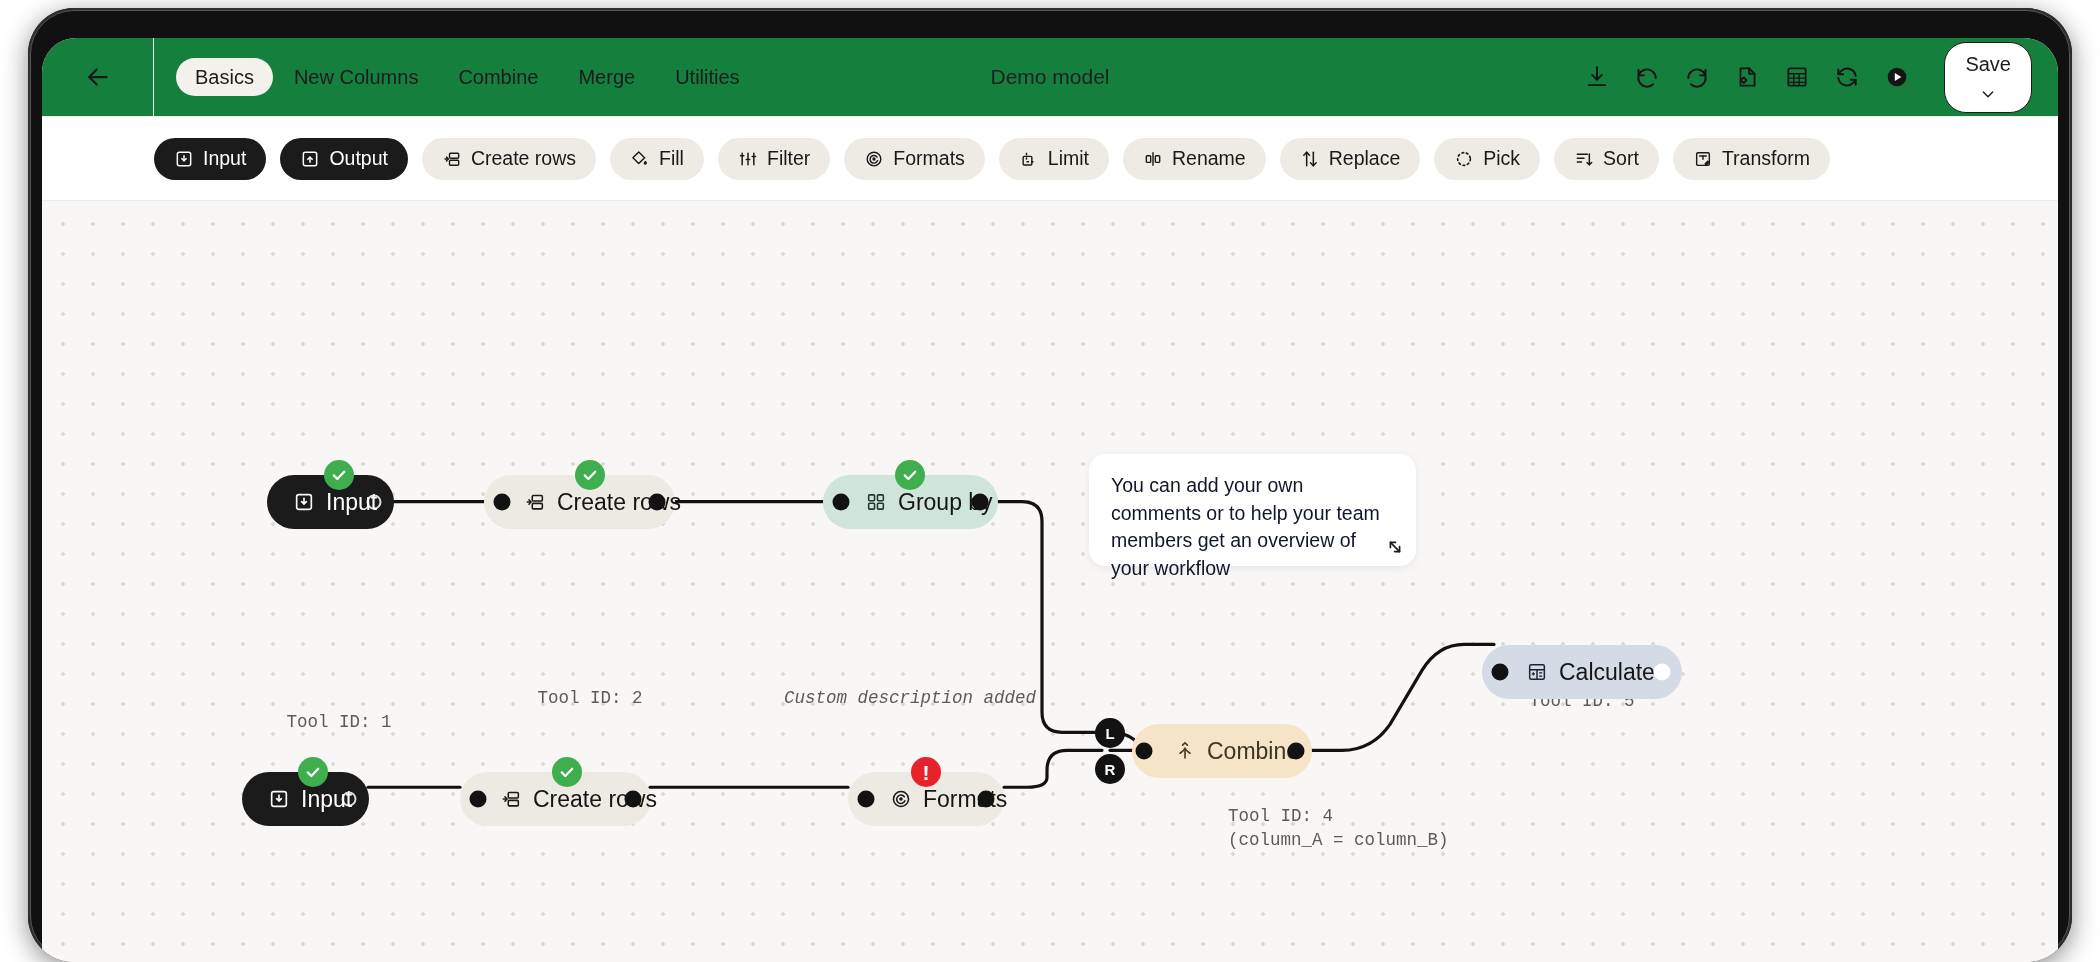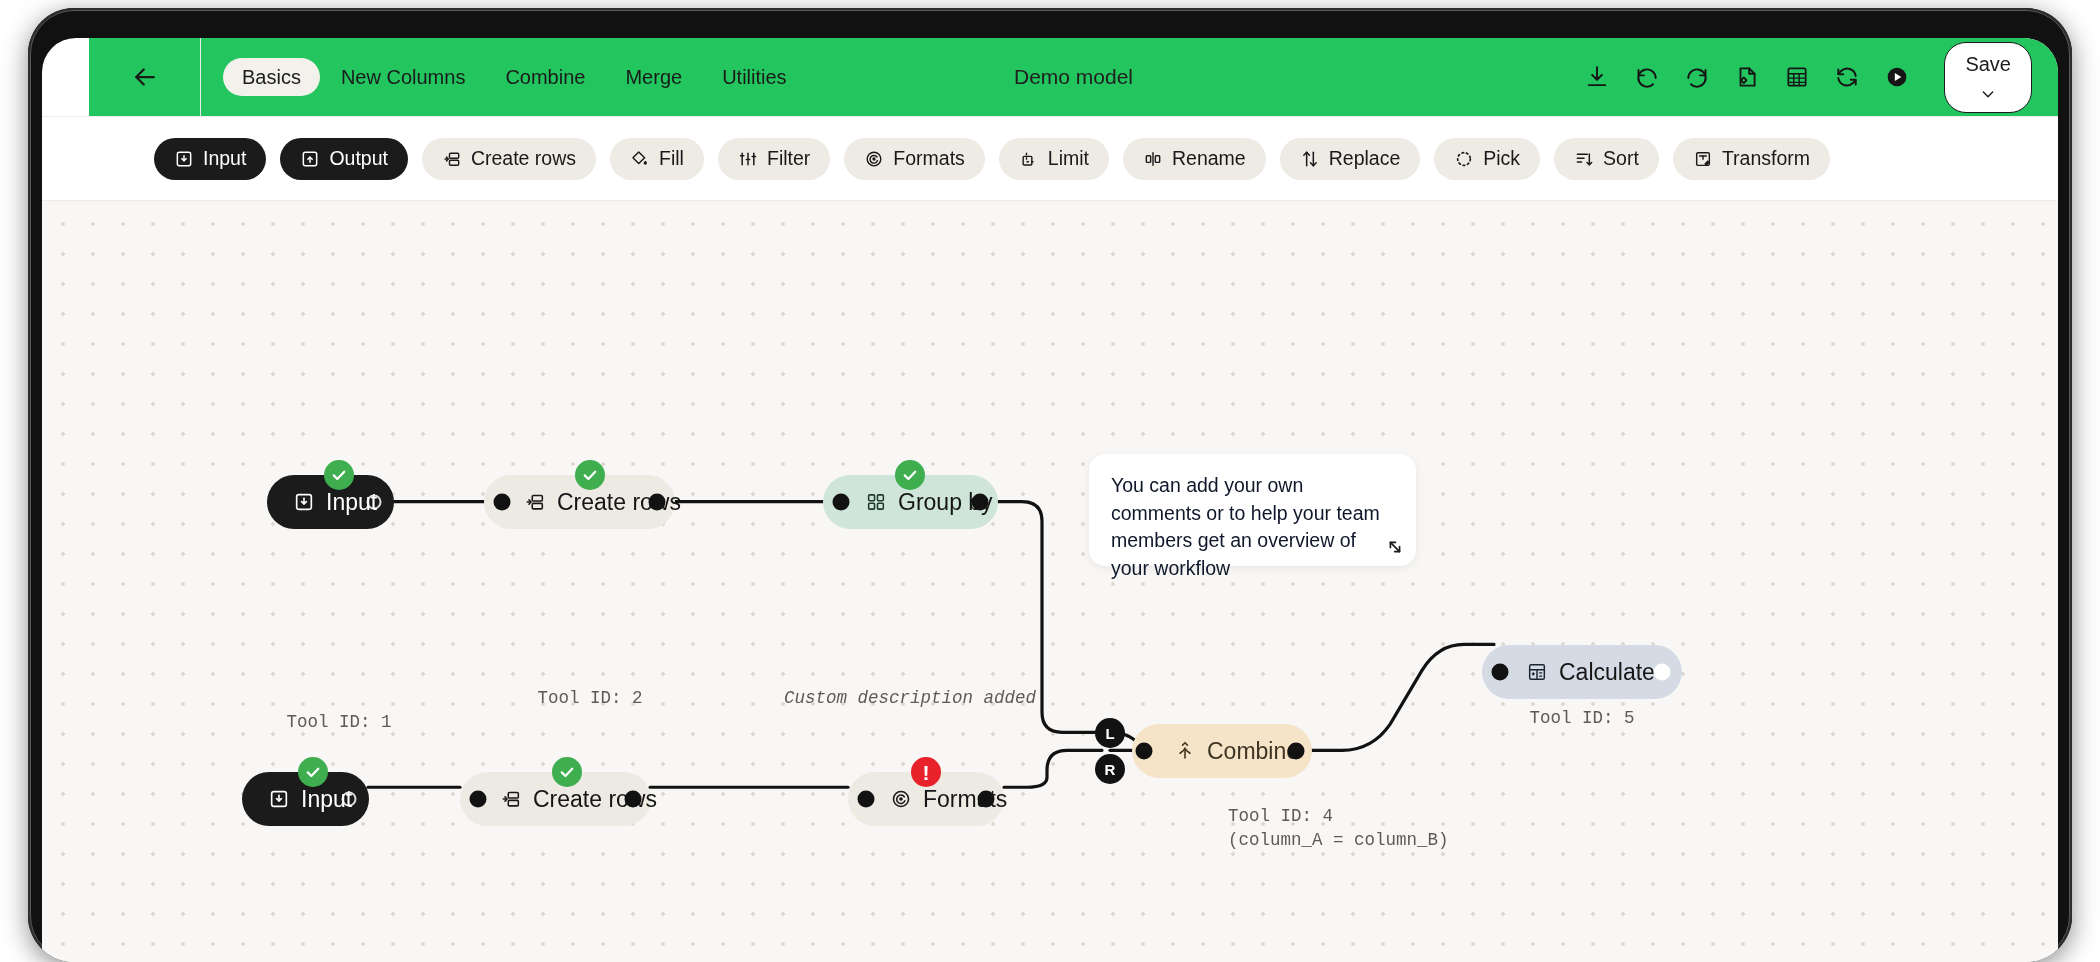--- a/index.html
+++ b/index.html
@@ -35,24 +35,23 @@
     background: #ffffff;
     border-top-left-radius: 34px;
     border-top-right-radius: 34px;
     overflow: hidden;
   }
 
   
   #header {
     position: relative;
     height: 78px;
-    background: #22c55e;
+    background: #15803d;
     display: flex; align-items: center;
     padding: 0 26px 0 0;
-    margin-left: 47px;
   }
   #back-cell {
     width: 112px; height: 78px;
     display: flex; align-items: center; justify-content: center;
     border-right: 1px solid #eceae6;
     cursor: pointer;
   }
   #back-arrow { width: 30px; height: 30px; display:block; }
 
   #tab-group {
@@ -502,21 +501,21 @@
         <svg class="nicon" viewBox="0 0 24 24" fill="none" stroke="#1b2430" stroke-width="1.6">
           <rect x="4" y="4" width="16" height="16" rx="1.6"></rect>
           <path d="M4 9.6h16M12 9.6V20"></path>
           <path d="M6.3 14h3.4M8 12.3v3.4" stroke-width="1.4"></path>
           <path d="M14.3 13h3.4M14.3 16.6h3.4" stroke-width="1.4"></path>
         </svg>
         <span>Calculate</span>
         <div class="port" style="left:18px;"></div>
         <div class="port hollow" style="left:180px;"></div>
       </div>
-      <div class="caption" style="left:1540px; top:506px;">Tool ID: 5</div>
+      <div class="caption" style="left:1540px; top:489px;">Tool ID: 5</div>
 
       <div class="node dark" style="left:200px; top:571px; width:127px;">
         <svg class="nicon" viewBox="0 0 24 24" fill="none" stroke="#ffffff" stroke-width="1.8" stroke-linecap="round" stroke-linejoin="round">
           <rect x="4" y="4" width="16" height="16" rx="2.4"></rect>
             <path d="M12 8v6"></path>
             <path d="M9.4 11.6L12 14.2l2.6-2.6"></path>
         </svg>
         <span>Input</span>
         <div class="port ring" style="left:107px;"></div>
       </div>

